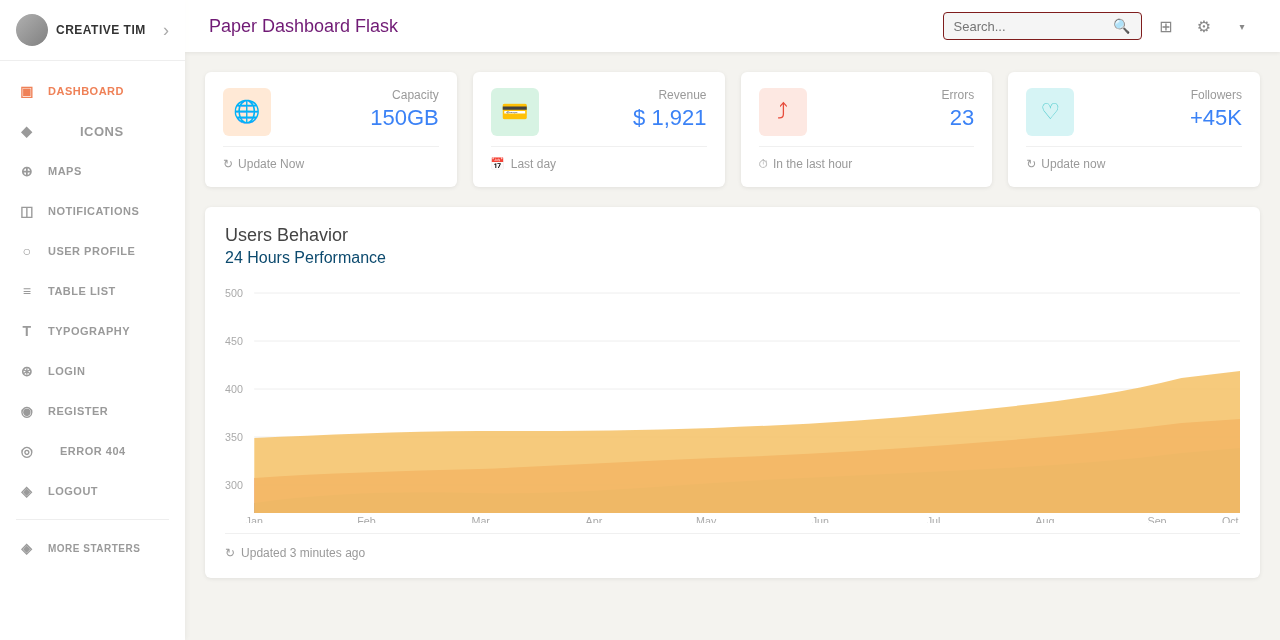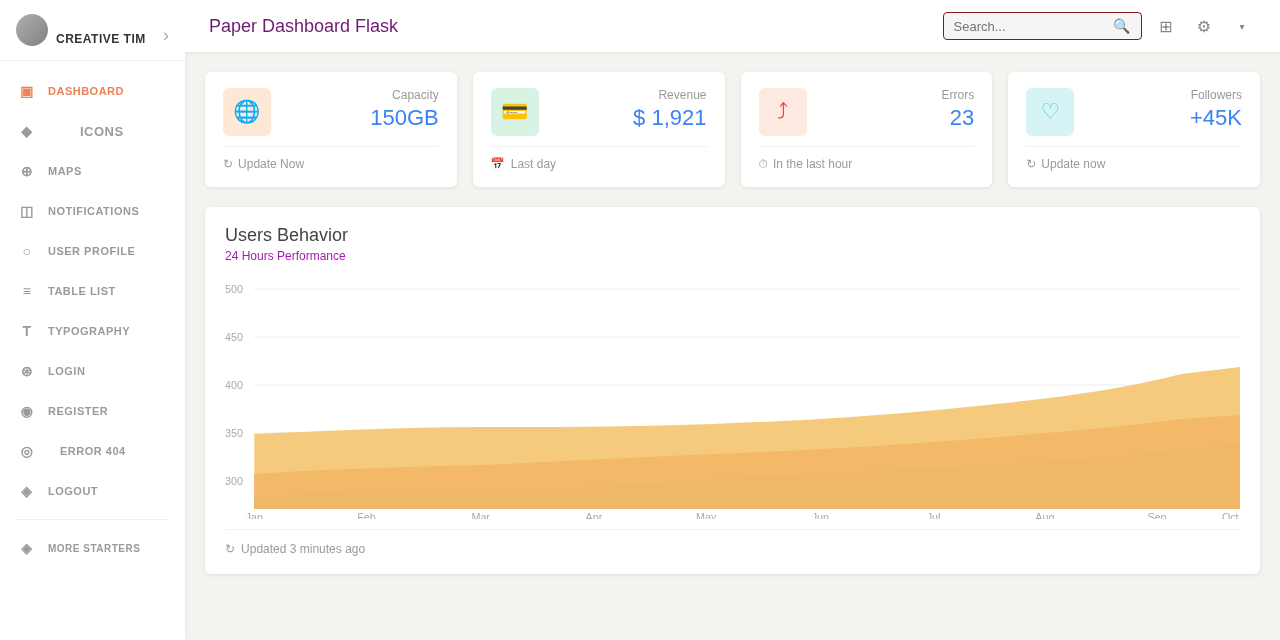--- a/index.html
+++ b/index.html
@@ -9,21 +9,21 @@
     .sidebar {
       width: 185px;
       background: #fff;
       display: flex;
       flex-direction: column;
       box-shadow: 1px 0 5px rgba(0,0,0,0.05);
       flex-shrink: 0;
     }
     .sidebar-brand {
       display: flex;
-      align-items: flex-end;
+      align-items: center;
       padding: 14px 16px;
       border-bottom: 1px solid #eee;
     }
     .sidebar-avatar {
       width: 32px; height: 32px;
       border-radius: 50%;
       background: #ccc;
       overflow: hidden;
       margin-right: 8px;
       flex-shrink: 0;
@@ -161,21 +161,21 @@
     .stat-footer-icon { font-size: 12px; }
 
     
     .chart-card {
       background: #fff;
       border-radius: 6px;
       padding: 18px 20px;
       box-shadow: 0 1px 4px rgba(0,0,0,0.08);
     }
     .chart-title { font-size: 18px; font-weight: 400; color: #444; margin-bottom: 3px; }
-    .chart-subtitle { font-size: 12px; color: #a21caf; margin-bottom: 16px; }
+    .chart-subtitle { font-size: 16px; color: #0c4a6e; margin-bottom: 16px; }
     .chart-area { position: relative; height: 240px; }
     .chart-area svg { width: 100%; height: 100%; }
     .chart-footer {
       display: flex;
       align-items: center;
       gap: 6px;
       font-size: 12px;
       color: #9a9a9a;
       border-top: 1px solid #f0f0f0;
       padding-top: 12px;

